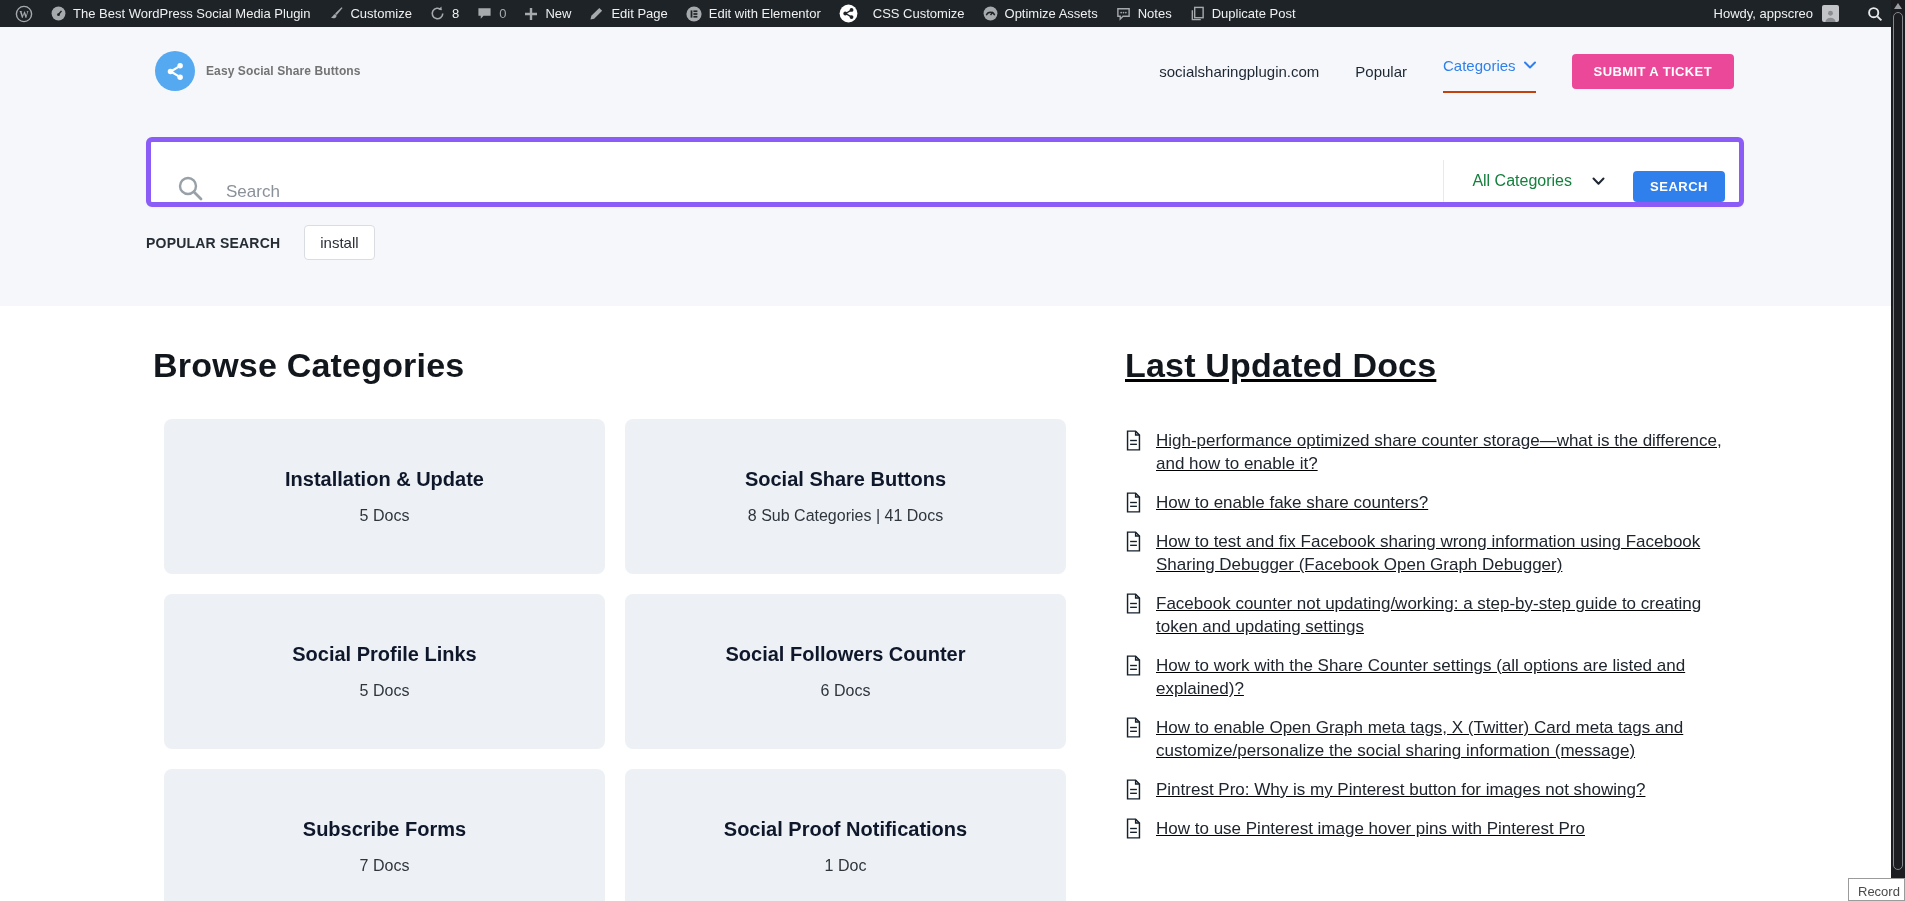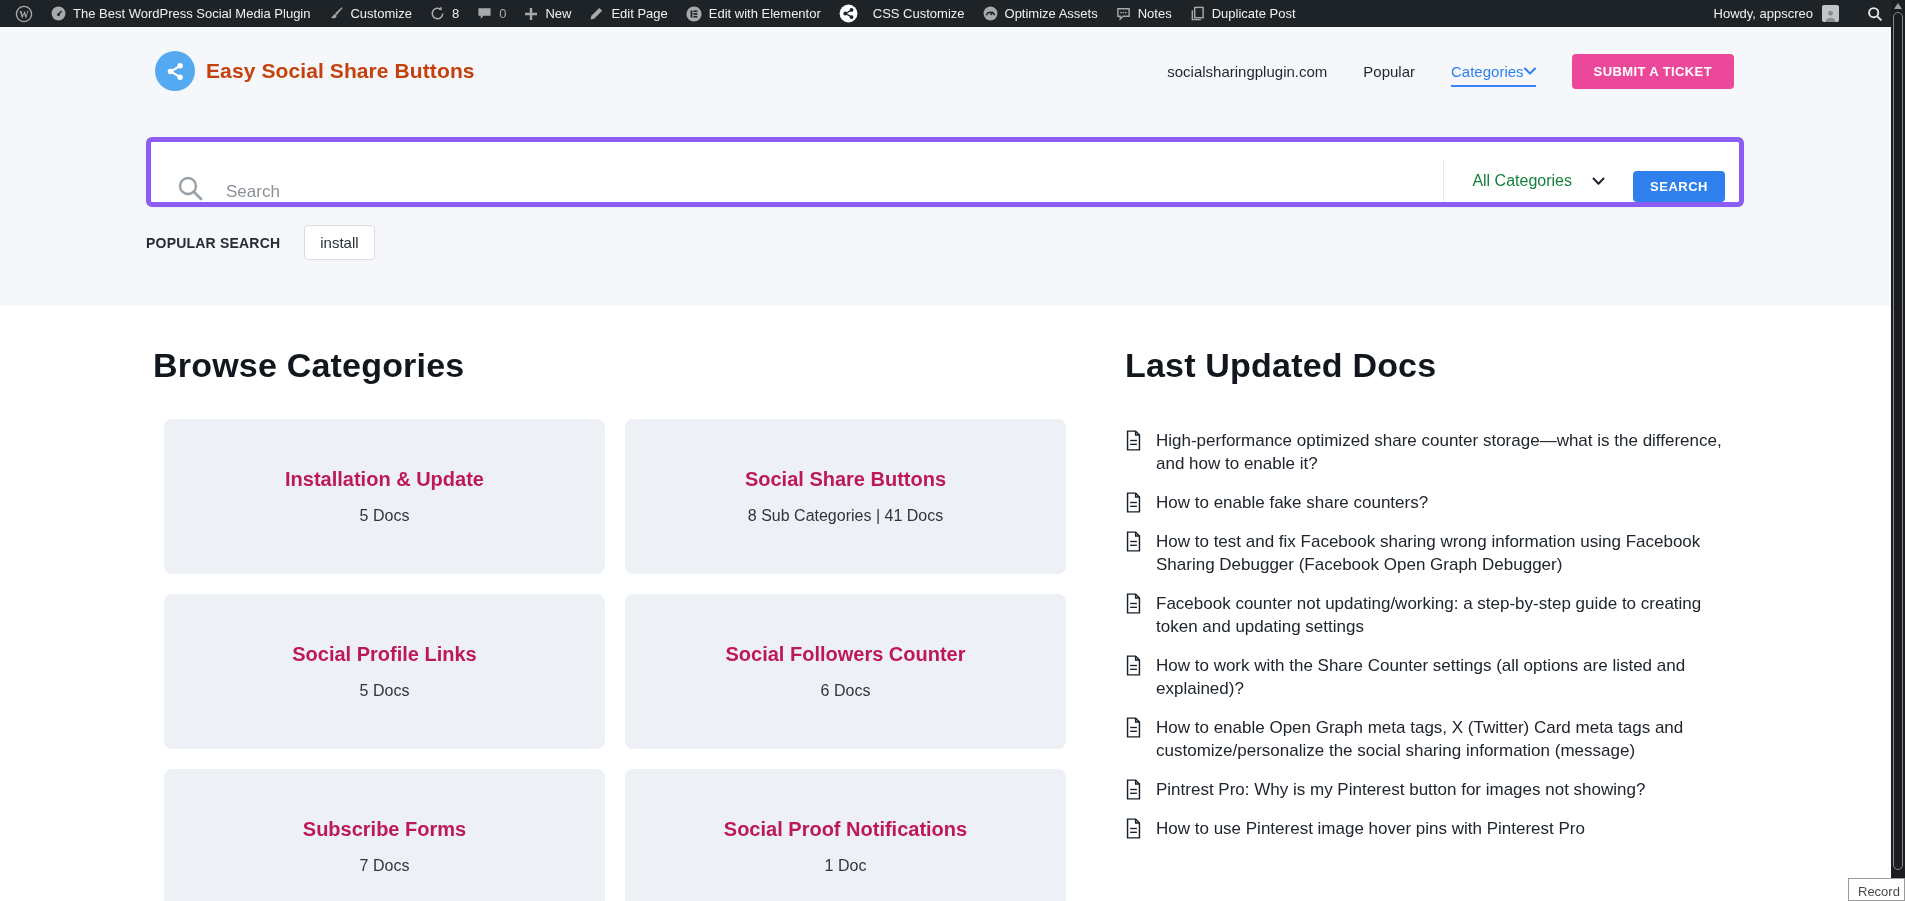--- a/index.html
+++ b/index.html
@@ -17,47 +17,47 @@
   .ab-item { display:flex; align-items:center; gap:7px; padding:0 9px; height:27px; cursor:pointer; white-space:nowrap; }
   .ab-item .ab-ico { display:flex; align-items:center; color:#a7aaad; }
   .ab-dim { color:#a7aaad; }
   .ab-right { margin-left:auto; display:flex; align-items:center; gap:10px; }
   .ab-avatar { width:17px; height:17px; background:#c3c4c7; border-radius:2px; display:flex; align-items:flex-end; justify-content:center; overflow:hidden; }
   
   #hero { position:absolute; top:27px; left:0; width:1905px; height:279px; background:#f5f7fa; }
   .header-row { position:absolute; left:155px; right:171px; top:16px; height:56px; display:flex; align-items:center; }
   .logo-wrap { display:flex; align-items:center; gap:11px; cursor:pointer; }
   .logo-circle { width:40px; height:40px; border-radius:50%; background:#55a9f0; display:flex; align-items:center; justify-content:center; }
-  .logo-text { font-size:21px; font-weight:800; color:#c2410c; letter-spacing:.1px; }
+  .logo-text { font-size:12px; font-weight:800; color:#737373; letter-spacing:.1px; }
   .top-nav { margin-left:auto; display:flex; align-items:center; gap:36px; font-size:15px; color:#1d2733; }
   .nav-link { cursor:pointer; }
-  .nav-link.active { color:#2f80ed; display:flex; align-items:center; border-bottom:2px solid #3b82f6; padding-bottom:5px; margin-bottom:-7px; }
+  .nav-link.active { color:#2f80ed; display:flex; align-items:center; gap:8px; border-bottom:2px solid #c2410c; padding-bottom:17px; margin-bottom:-7px; }
   .ticket-btn { background:#ec4899; color:#fff; border:none; font-family:inherit; font-size:13px; font-weight:700; letter-spacing:.4px; padding:10px 22px; border-radius:4px; cursor:pointer; }
   .search-panel {
     position:absolute; left:146px; top:110px; width:1598px; height:70px;
     background:#fff; border:5px solid #8b5cf6; border-radius:6px;
     display:flex; align-items:flex-end; padding:0 14px 0 26px;
     box-shadow:0 1px 2px rgba(20,30,50,.03);
   }
   .search-input { flex:1; border:none; outline:none; font-family:inherit; font-size:17px; color:#333; margin-left:22px; background:transparent; }
   .search-input::placeholder { color:#8a9199; }
   .cat-select { display:flex; align-items:center; gap:20px; padding:0 24px 0 28px; border-left:1px solid #e6e9ed; height:42px; cursor:pointer; font-size:16px; color:#15803d; white-space:nowrap; }
   .search-btn { background:#2f80ed; color:#fff; border:none; font-family:inherit; font-size:13px; font-weight:700; letter-spacing:.5px; width:92px; height:31px; border-radius:4px; cursor:pointer; margin-left:4px; }
   .popular-row { position:absolute; left:146px; top:198px; display:flex; align-items:center; gap:24px; }
   .popular-label { font-size:14px; font-weight:700; color:#272d35; letter-spacing:.2px; }
   .popular-chip { background:#fff; border:1px solid #d9dde2; border-radius:4px; padding:8px 15px; font-size:15px; color:#2a2f36; cursor:pointer; }
   
   #main { position:absolute; top:306px; left:0; width:1905px; height:595px; background:#fff; }
   .section-heading { font-size:34px; font-weight:800; color:#12161d; letter-spacing:.2px; }
   #browse-heading { position:absolute; left:153px; top:40px; }
   .cards-grid { position:absolute; left:164px; top:113px; width:902px; display:grid; grid-template-columns:441px 441px; gap:20px; }
   .cat-card { height:155px; background:#edf1f5; border-radius:8px; display:flex; flex-direction:column; align-items:center; justify-content:center; cursor:pointer; }
-  .cat-card-title { font-size:20px; font-weight:700; color:#be185d; }
+  .cat-card-title { font-size:20px; font-weight:700; color:#0f172a; }
   .cat-card-meta { font-size:16px; color:#2f353d; margin-top:16px; }
-  .docs-col { position:absolute; left:1125px; top:40px; width:625px; }
+  .docs-col { position:absolute; left:1125px; top:40px; width:625px;text-decoration:underline; }
   .docs-list { margin-top:44px; }
   .doc-item { display:flex; gap:14px; margin-bottom:16px; cursor:pointer; }
   .doc-item .doc-ico { flex:0 0 auto; margin-top:1px; color:#15202b; }
   .doc-title { font-size:17px; line-height:23px; color:#20262e; max-width:586px; }
   
   #scrollbar { position:absolute; right:0; top:0; width:14px; height:901px; background:#1b1d20; z-index:10; }
   #scrollbar .sb-arrow { position:absolute; top:3px; left:3px; width:0; height:0; border-left:4px solid transparent; border-right:4px solid transparent; border-bottom:6px solid #9b9ea2; }
   #scrollbar .sb-thumb { position:absolute; left:2px; right:2px; top:12px; height:858px; border:1px solid #85888c; border-radius:6px; }
   #record-toast { position:absolute; left:1848px; top:878px; width:57px; height:23px; background:#fff; border:1px solid #9b9b9b; z-index:20; font-size:13px; color:#4a4a4a; padding:5px 0 0 9px; }
   svg { display:block; }

